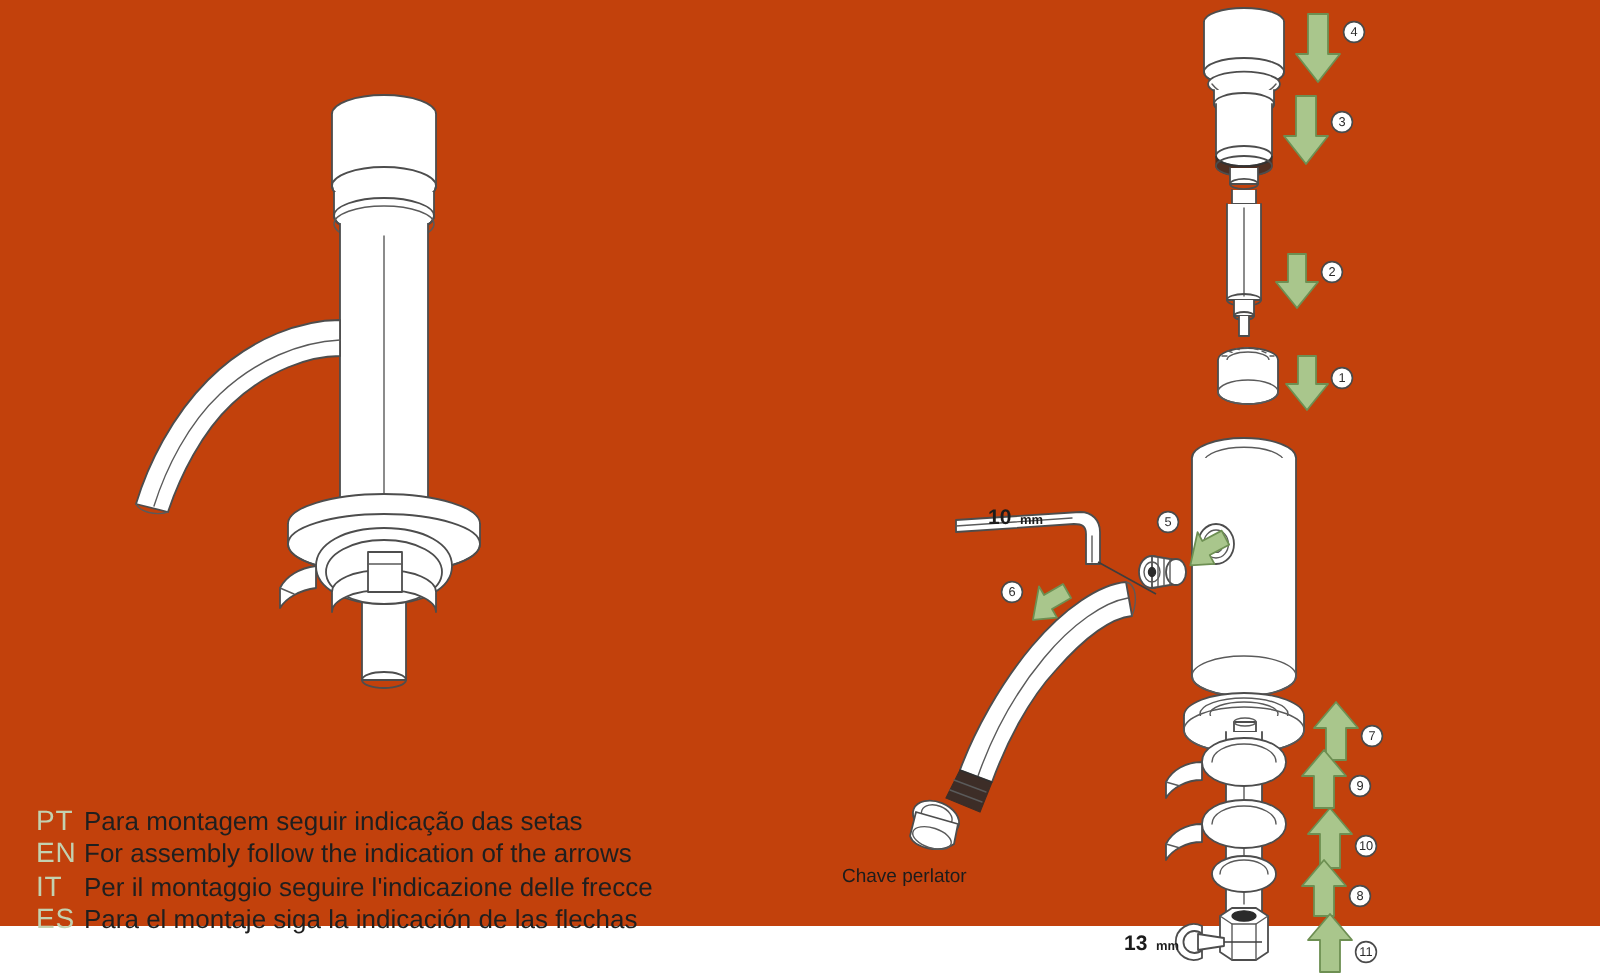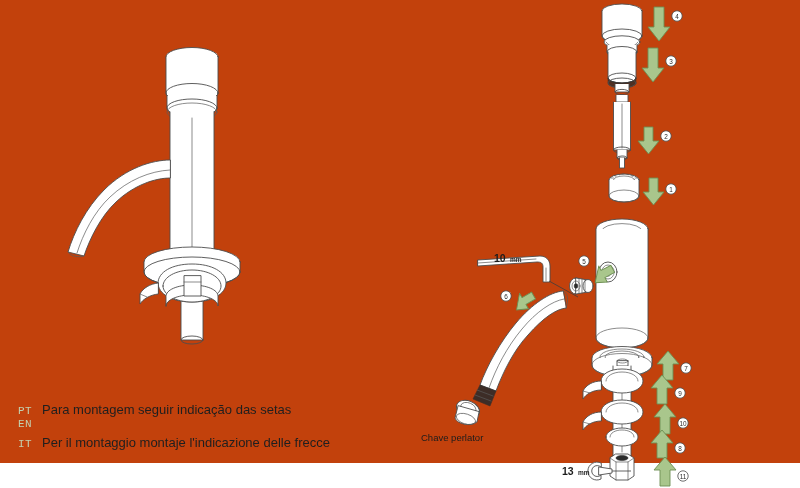--- a/index.html
+++ b/index.html
@@ -104,24 +104,24 @@
     width: 300px;
   }
   .legend-row {
     display: flex;
     align-items: baseline;
     height: 16.4px;
   }
   .legend-code {
     width: 24px;
     flex: 0 0 24px;
-    font-size: 11px;
+    font-size: 14px;
     letter-spacing: .4px;
     color: #c3d1b0;
-    font-family: Liberation Mono, monospace;
+    font-family: Liberation Sans, sans-serif;
   }
   .legend-text {
     font-size: 13px;
     color: #1f1f1f;
     font-family: "Liberation Sans", sans-serif;
     white-space: nowrap;
   }
 </style>
 </head>
 <body>
@@ -437,20 +437,25 @@
     <text class="part-caption" x="421" y="441">Chave perlator</text>
   </svg>
 
   <div id="legend">
     <div class="legend-row">
       <span class="legend-code">PT</span>
       <span class="legend-text">Para montagem seguir indicação das setas</span>
     </div>
     <div class="legend-row">
       <span class="legend-code">EN</span>
+      <span class="legend-text">For assembly follow the indication of the arrows</span>
     </div>
     <div class="legend-row">
       <span class="legend-code">IT</span>
-      <span class="legend-text">Per il montaggio montaje l'indicazione delle frecce</span>
+      <span class="legend-text">Per il montaggio seguire l'indicazione delle frecce</span>
+    </div>
+    <div class="legend-row">
+      <span class="legend-code">ES</span>
+      <span class="legend-text">Para el montaje siga la indicación de las flechas</span>
     </div>
   </div>
 
 </div>
 
 </body></html>

